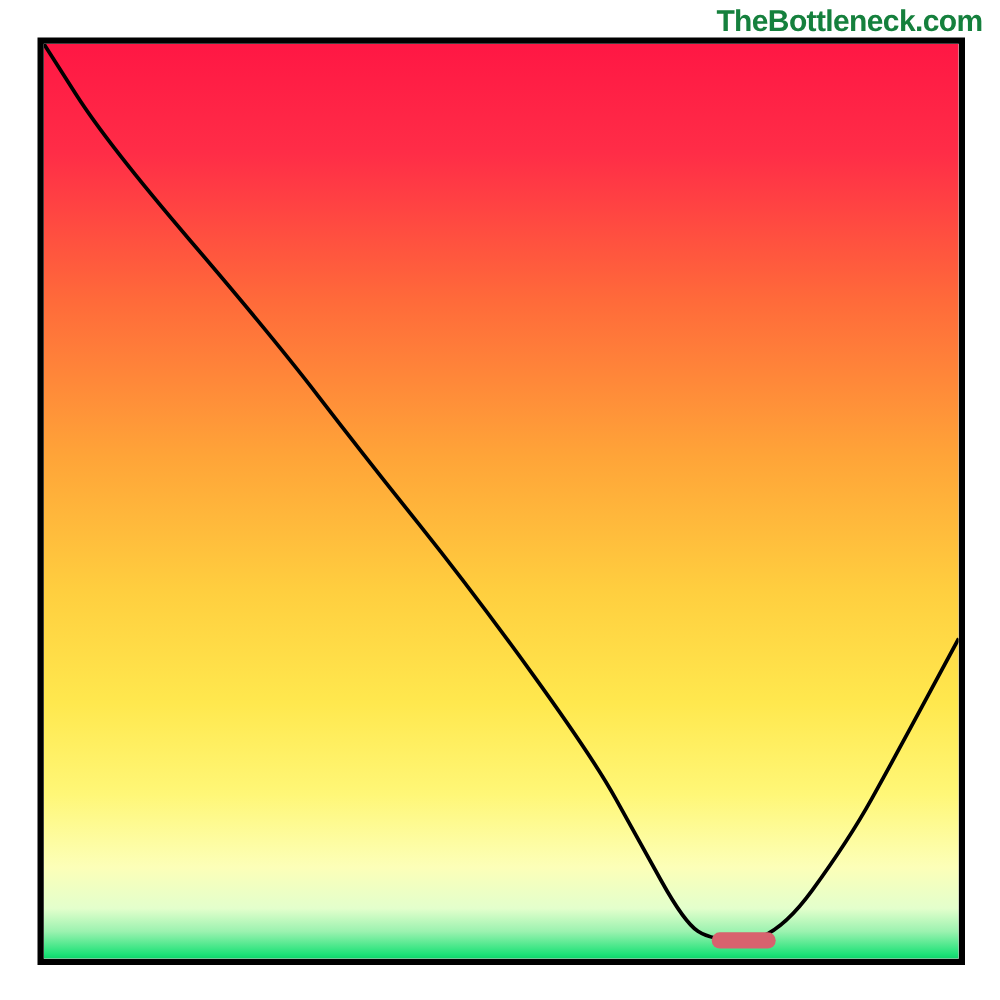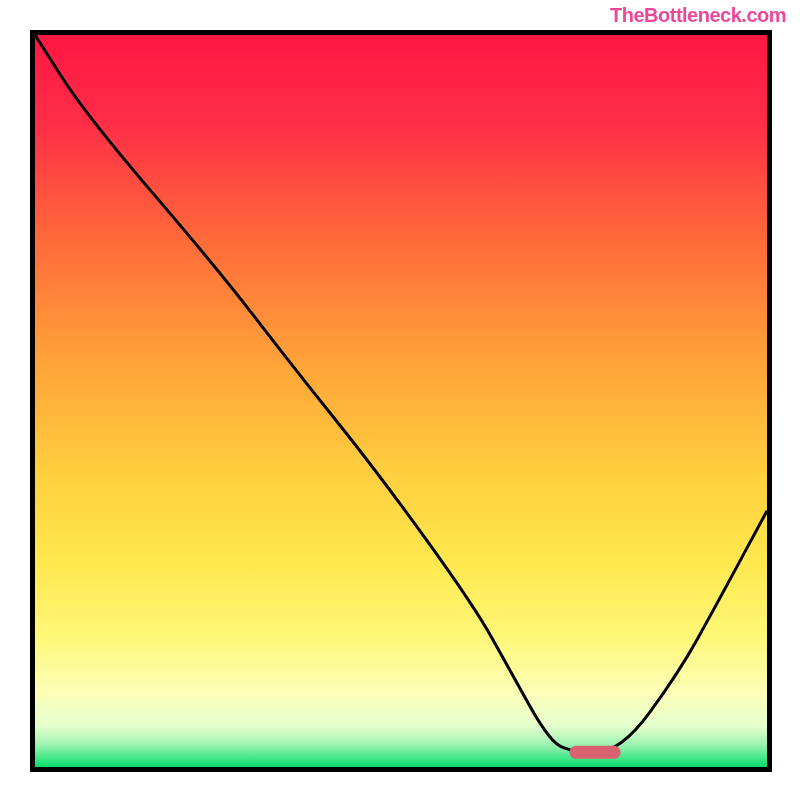--- a/index.html
+++ b/index.html
@@ -13,23 +13,23 @@
   .outer {
     position: relative;
     width: 800px;
     height: 800px;
     box-sizing: border-box;
   }
   .watermark {
     position: absolute;
     top: 4px;
     right: 14px;
-    font-size: 20px;
+    font-size: 24px;
     font-weight: bold;
-    color: #ec4899;
+    color: #15803d;
     letter-spacing: -0.5px;
   }
   .frame {
     position: absolute;
     left: 30px;
     top: 30px;
     width: 742px;
     height: 742px;
     box-sizing: border-box;
     border: 5px solid #000;

